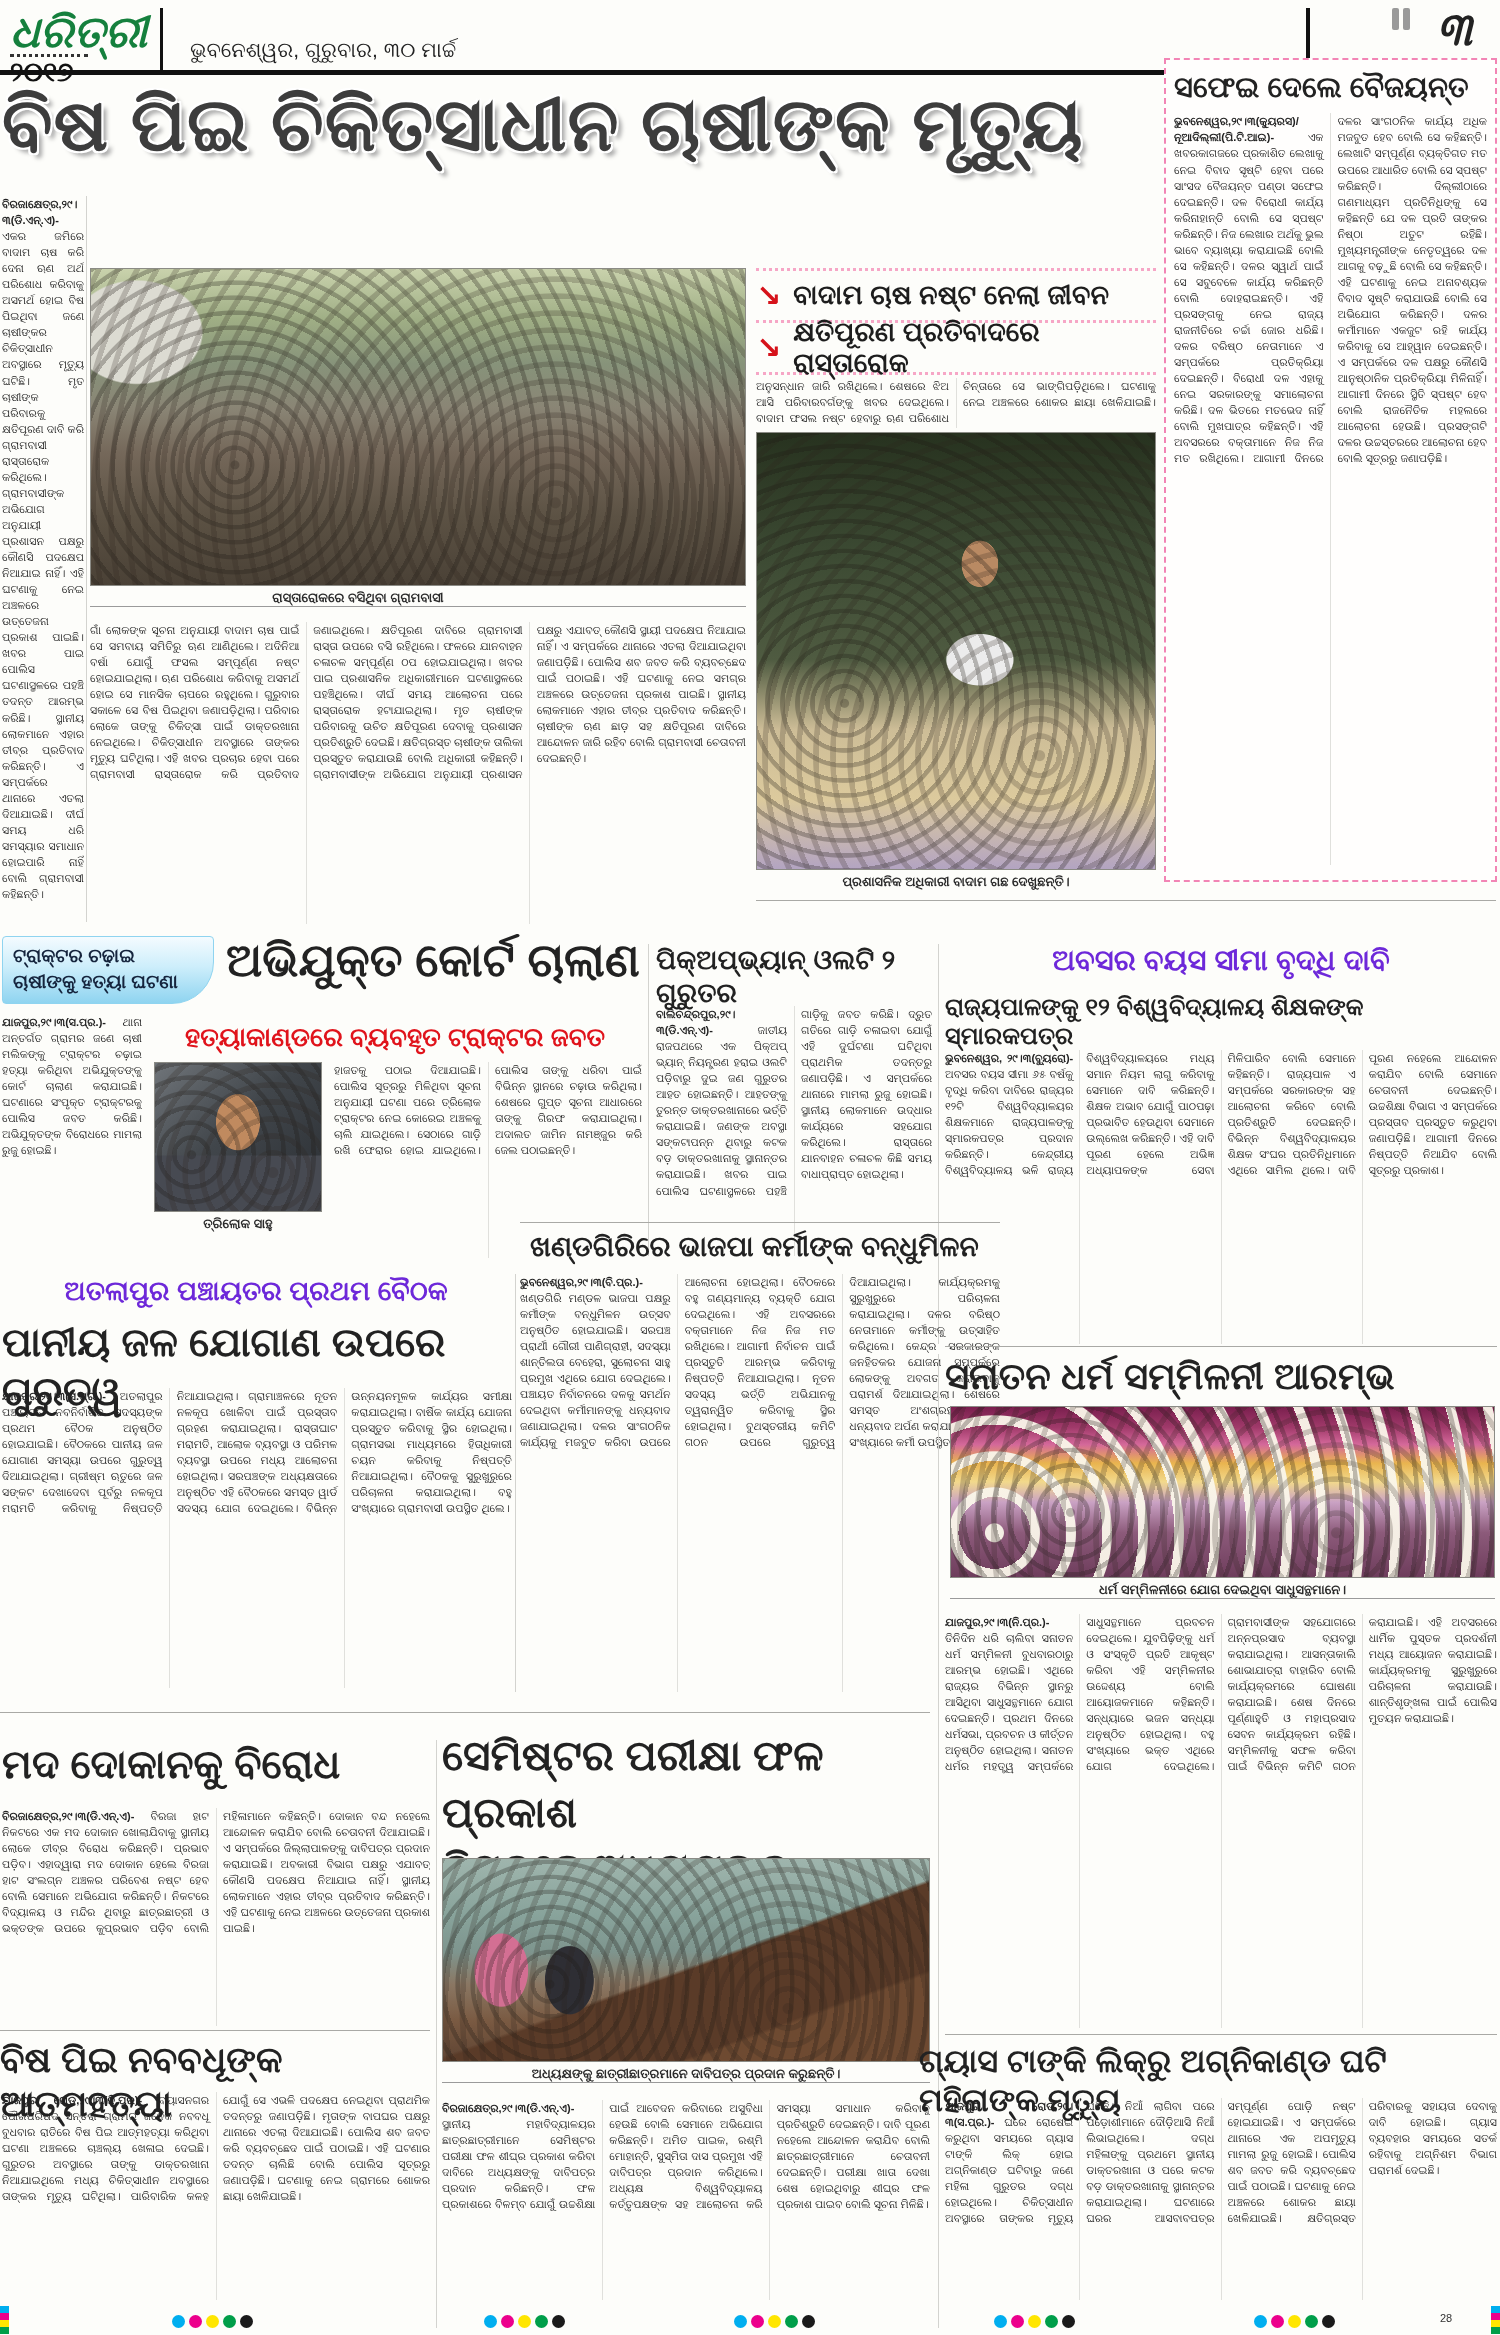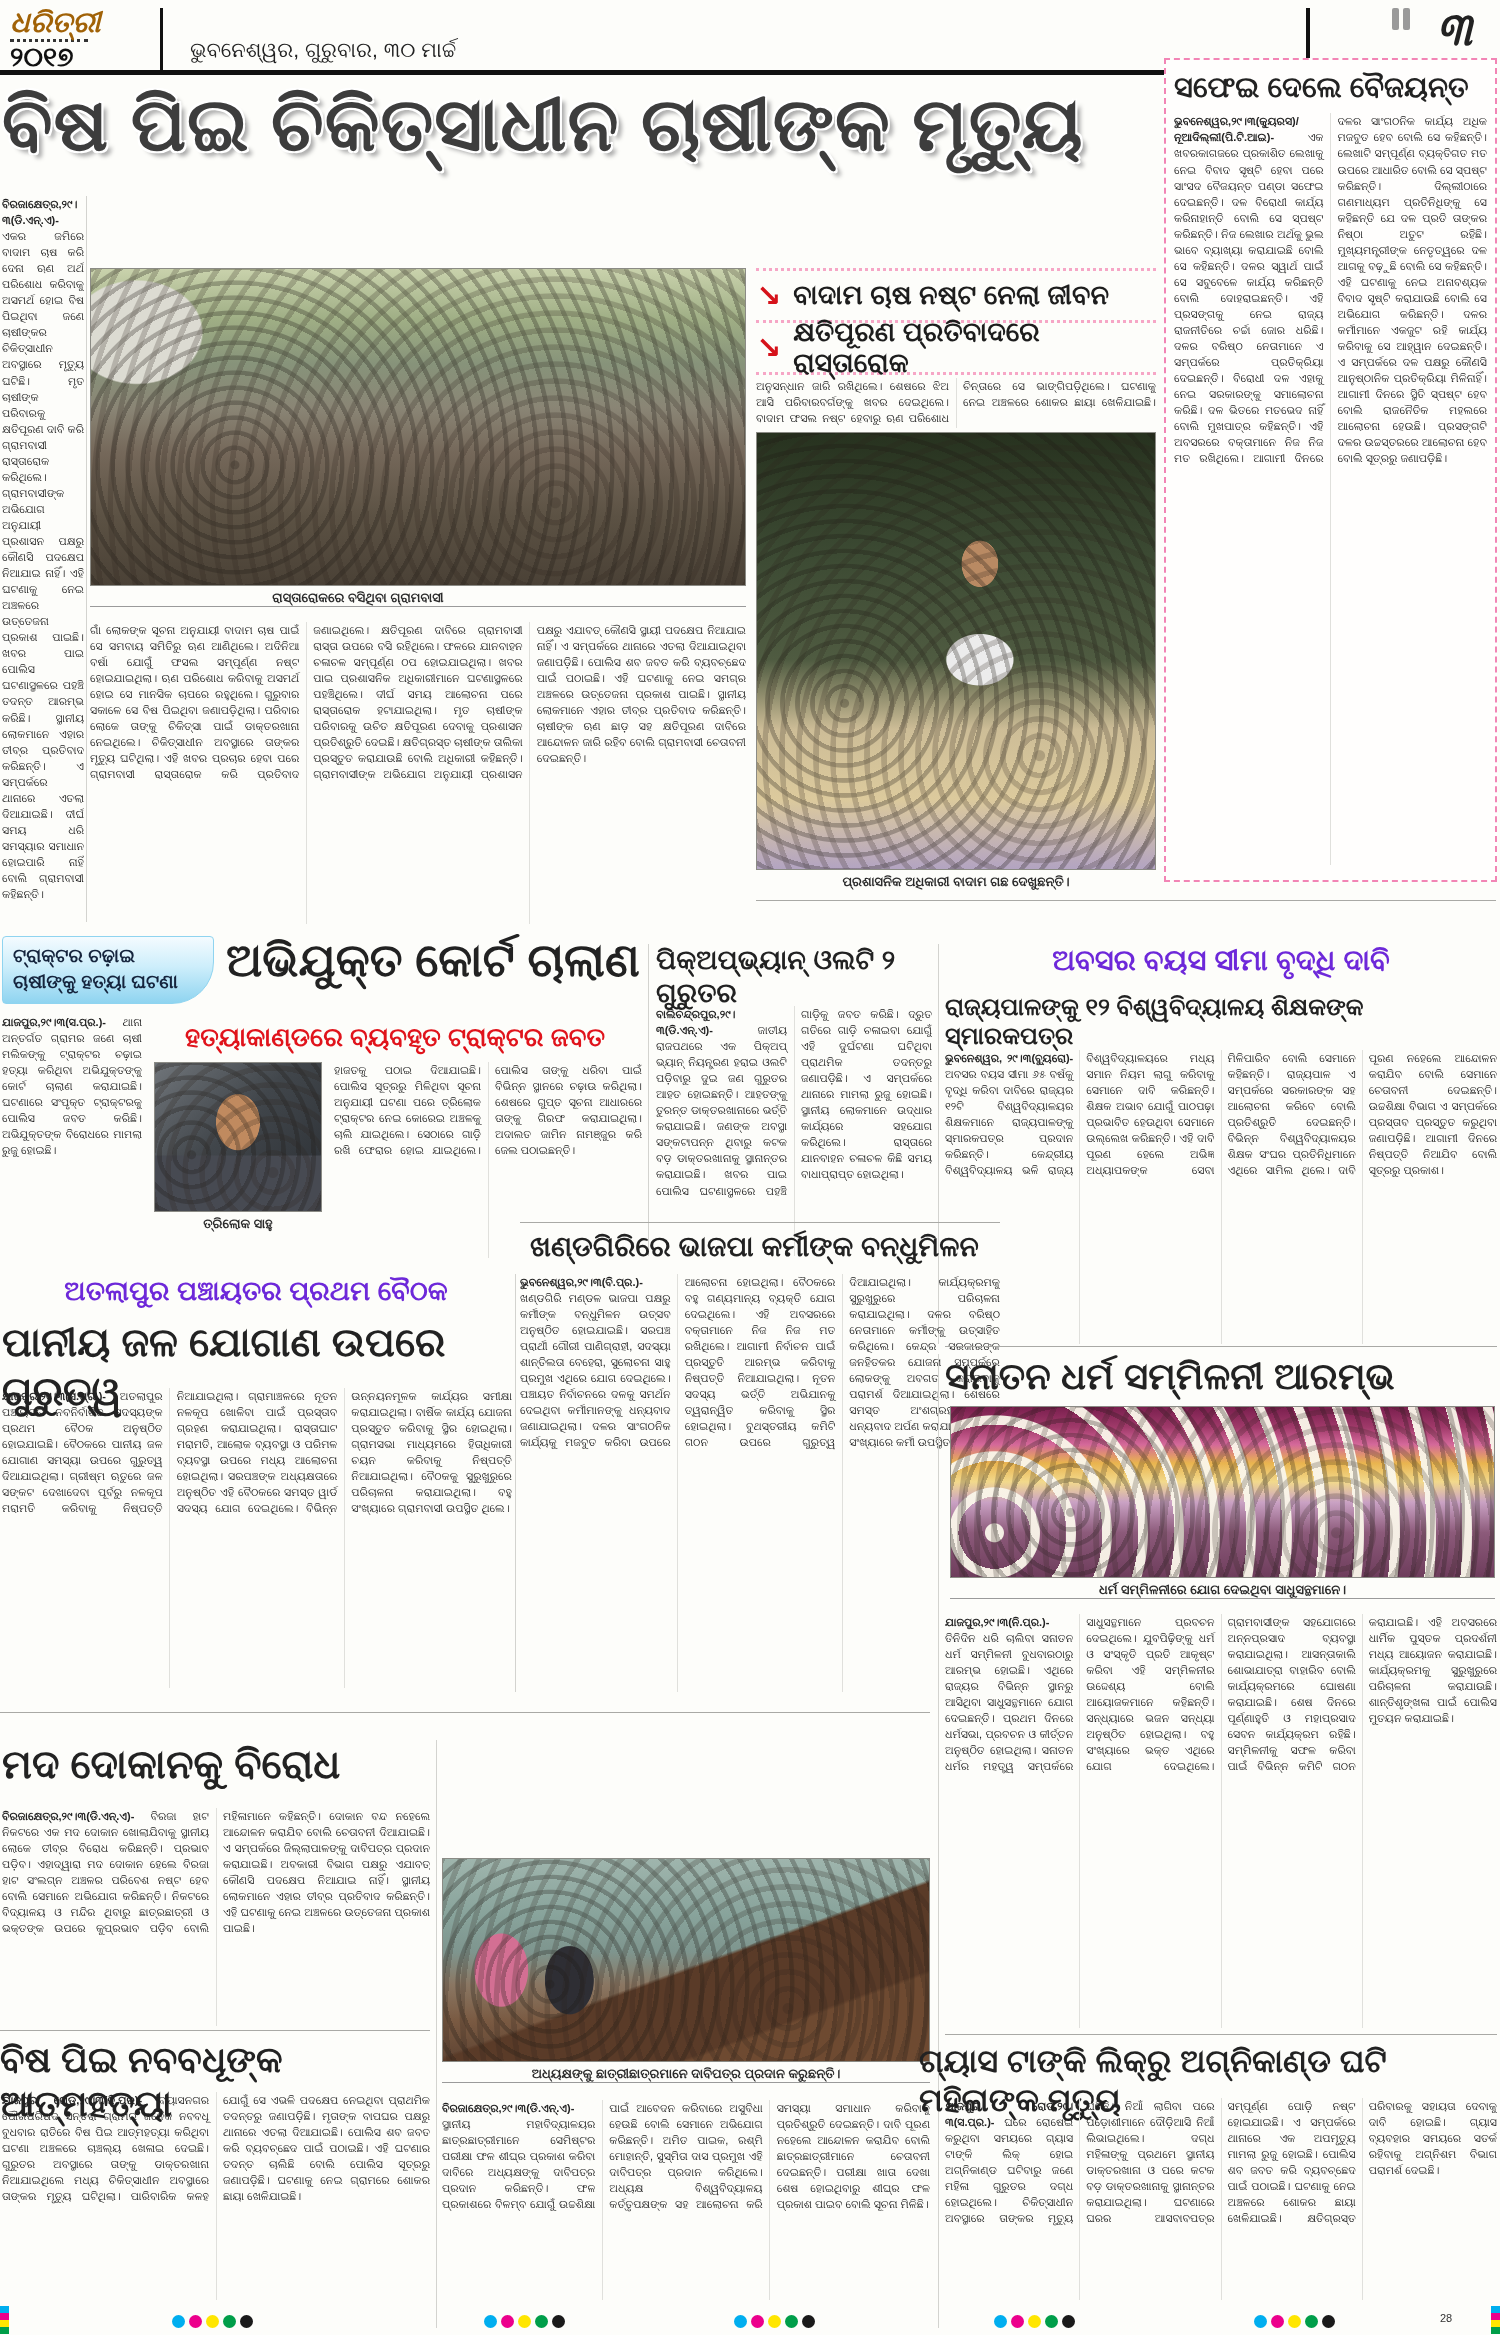--- a/index.html
+++ b/index.html
@@ -1,21 +1,21 @@
 <!DOCTYPE html>
 <html><head>
 <meta charset="utf-8">
 <style>
   html,body{margin:0;padding:0;background:#e9e9e6;}
   #page{position:relative;width:1500px;height:2335px;background:#fdfdfa;margin:0 auto;
         font-family:"Liberation Sans","DejaVu Sans",sans-serif;color:#1c1c1c;overflow:hidden;}
   .abs{position:absolute;}
   
-  .masthead-title{font-family:Liberation Mono, monospace;font-weight:bold;font-style:italic;
-                  font-size:29px;line-height:1;color:#a16207;}
+  .masthead-title{font-family:Liberation Sans, sans-serif;font-weight:bold;font-style:italic;
+                  font-size:44px;line-height:1;color:#15803d;}
   .masthead-ticks{width:78px;border-top:3px dotted #333;height:0;}
   .masthead-year{font-size:27px;font-weight:bold;color:#111;}
   .hdr-vbar{width:3px;background:#111;}
   .dateline-top{font-size:21px;color:#222;}
   .top-rule{height:5px;background:#111;}
   .pgnum{font-size:46px;font-weight:bold;font-style:italic;color:#222;line-height:1;}
   .graybars{display:flex;gap:4px;}
   .graybars i{display:block;width:7px;height:22px;background:#9a9a9a;border-radius:2px;}
   
   .hl{font-weight:bold;color:#222;line-height:1.22;}
@@ -190,20 +190,24 @@
   </div>
 
   <div class="abs hrule" style="left:0;top:1712px;width:930px;"></div>
   <div class="abs hl" style="left:2px;top:1740px;width:430px;font-size:40px;">ମଦ ଦୋକାନକୁ ବିରୋଧ</div>
   <div class="abs bt cols2" style="left:2px;top:1808px;width:428px;height:218px;">
     <b class="dl">ବିରଜାକ୍ଷେତ୍ର,୨୯।୩(ଡି.ଏନ୍.ଏ)-</b>
     <span>ବିରଜା ହାଟ ନିକଟରେ ଏକ ମଦ ଦୋକାନ ଖୋଲାଯିବାକୁ ସ୍ଥାନୀୟ ଲୋକେ ତୀବ୍ର ବିରୋଧ କରିଛନ୍ତି। ପ୍ରଭାବ ପଡ଼ିବ। ଏହାଦ୍ୱାରା ମଦ ଦୋକାନ ହେଲେ ବିରଜା ହାଟ ସଂଲଗ୍ନ ଅଞ୍ଚଳର ପରିବେଶ ନଷ୍ଟ ହେବ ବୋଲି ସେମାନେ ଅଭିଯୋଗ କରିଛନ୍ତି। ନିକଟରେ ବିଦ୍ୟାଳୟ ଓ ମନ୍ଦିର ଥିବାରୁ ଛାତ୍ରଛାତ୍ରୀ ଓ ଭକ୍ତଙ୍କ ଉପରେ କୁପ୍ରଭାବ ପଡ଼ିବ ବୋଲି ମହିଳାମାନେ କହିଛନ୍ତି। ଦୋକାନ ବନ୍ଦ ନହେଲେ ଆନ୍ଦୋଳନ କରାଯିବ ବୋଲି ଚେତାବନୀ ଦିଆଯାଇଛି। ଏ ସମ୍ପର୍କରେ ଜିଲ୍ଲାପାଳଙ୍କୁ ଦାବିପତ୍ର ପ୍ରଦାନ କରାଯାଇଛି। ଅବକାରୀ ବିଭାଗ ପକ୍ଷରୁ ଏଯାବତ୍ କୌଣସି ପଦକ୍ଷେପ ନିଆଯାଇ ନାହିଁ। ସ୍ଥାନୀୟ ଲୋକମାନେ ଏହାର ତୀବ୍ର ପ୍ରତିବାଦ କରିଛନ୍ତି। ଏହି ଘଟଣାକୁ ନେଇ ଅଞ୍ଚଳରେ ଉତ୍ତେଜନା ପ୍ରକାଶ ପାଇଛି।</span>
   </div>
 
   <div class="abs vrule" style="left:436px;top:1740px;height:588px;"></div>
+  <div class="abs hl center" style="left:442px;top:1728px;width:488px;font-size:42px;line-height:1.35;">
+    <div>ସେମିଷ୍ଟର ପରୀକ୍ଷା ଫଳ ପ୍ରକାଶ</div>
+    <div>ନିମନ୍ତେ ଅଧ୍ୟକ୍ଷଙ୍କୁ ଦାବିପତ୍ର</div>
+  </div>
   <div class="photo photo-students" style="left:442px;top:1858px;width:488px;height:204px;"></div>
   <div class="abs cap cap-rule" style="left:442px;top:2066px;width:488px;text-align:center;">ଅଧ୍ୟକ୍ଷଙ୍କୁ ଛାତ୍ରୀଛାତ୍ରମାନେ ଦାବିପତ୍ର ପ୍ରଦାନ କରୁଛନ୍ତି।</div>
   <div class="abs bt cols3" style="left:442px;top:2100px;width:488px;height:200px;">
     <b class="dl">ବିରଜାକ୍ଷେତ୍ର,୨୯।୩(ଡି.ଏନ୍.ଏ)-</b>
     <span>ସ୍ଥାନୀୟ ମହାବିଦ୍ୟାଳୟର ଛାତ୍ରଛାତ୍ରୀମାନେ ସେମିଷ୍ଟର ପରୀକ୍ଷା ଫଳ ଶୀଘ୍ର ପ୍ରକାଶ କରିବା ଦାବିରେ ଅଧ୍ୟକ୍ଷଙ୍କୁ ଦାବିପତ୍ର ପ୍ରଦାନ କରିଛନ୍ତି। ଫଳ ପ୍ରକାଶରେ ବିଳମ୍ବ ଯୋଗୁଁ ଉଚ୍ଚଶିକ୍ଷା ପାଇଁ ଆବେଦନ କରିବାରେ ଅସୁବିଧା ହେଉଛି ବୋଲି ସେମାନେ ଅଭିଯୋଗ କରିଛନ୍ତି। ଅମିତ ପାଇକ, ରଶ୍ମି ମୋହାନ୍ତି, ସୁସ୍ମିତା ଦାସ ପ୍ରମୁଖ ଏହି ଦାବିପତ୍ର ପ୍ରଦାନ କରିଥିଲେ। ଅଧ୍ୟକ୍ଷ ବିଶ୍ୱବିଦ୍ୟାଳୟ କର୍ତ୍ତୃପକ୍ଷଙ୍କ ସହ ଆଲୋଚନା କରି ସମସ୍ୟା ସମାଧାନ କରିବାକୁ ପ୍ରତିଶ୍ରୁତି ଦେଇଛନ୍ତି। ଦାବି ପୂରଣ ନହେଲେ ଆନ୍ଦୋଳନ କରାଯିବ ବୋଲି ଛାତ୍ରଛାତ୍ରୀମାନେ ଚେତାବନୀ ଦେଇଛନ୍ତି। ପରୀକ୍ଷା ଖାତା ଦେଖା ଶେଷ ହୋଇଥିବାରୁ ଶୀଘ୍ର ଫଳ ପ୍ରକାଶ ପାଇବ ବୋଲି ସୂଚନା ମିଳିଛି।</span>
   </div>
 
   <div class="abs hrule" style="left:0;top:2030px;width:430px;"></div>
   <div class="abs hl" style="left:0;top:2038px;width:420px;font-size:36px;">ବିଷ ପିଇ ନବବଧୂଙ୍କ ଆତ୍ମହତ୍ୟା</div>
   <div class="abs bt cols2" style="left:2px;top:2092px;width:428px;height:208px;">

